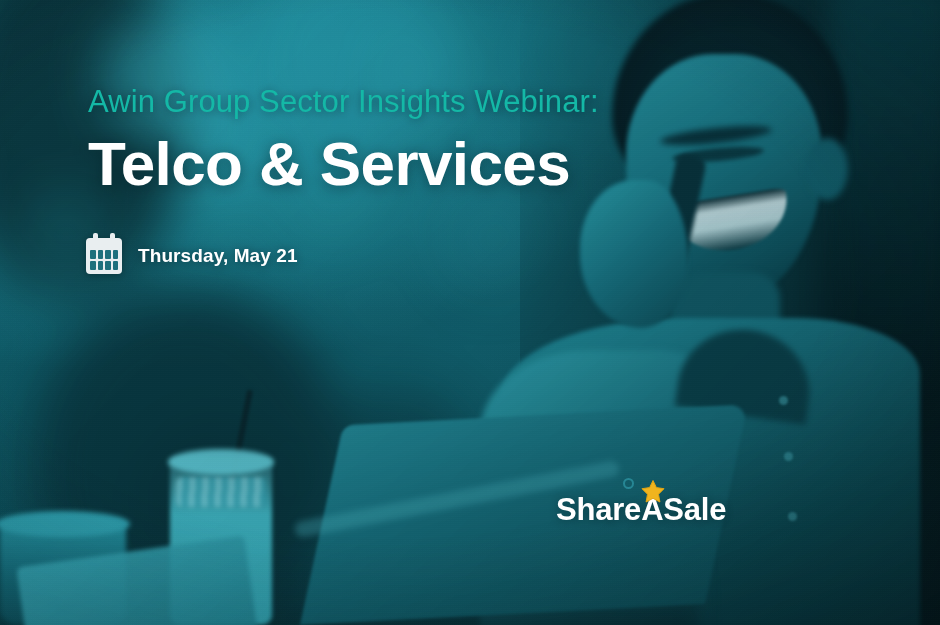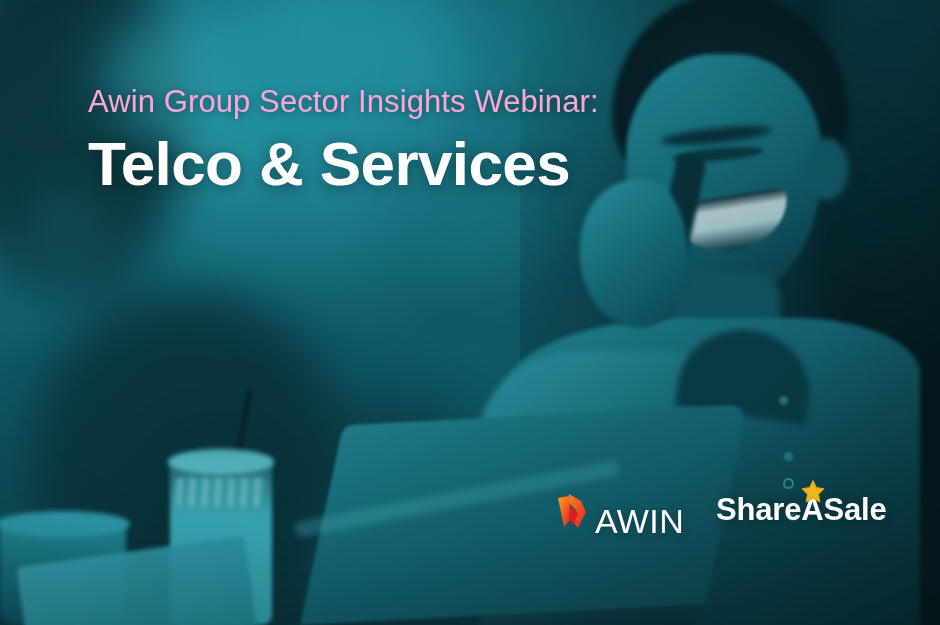--- a/index.html
+++ b/index.html
@@ -198,21 +198,21 @@
     background-image:repeating-linear-gradient(0deg, rgba(255,255,255,.012) 0 1px, rgba(0,0,0,.012) 1px 2px);
     opacity:.6;
   }
 
   
   .content{ position:absolute; inset:0; }
 
   .eyebrow{
     position:absolute; left:88px; top:84px;
     font-size:31px; font-weight:300; letter-spacing:.1px;
-    color:#f9a8d4;
+    color:#14b8a6;
     text-shadow:0 1px 10px rgba(3,30,36,.55);
     white-space:nowrap;
   }
   .headline{
     position:absolute; left:88px; top:132px;
     font-size:62px; font-weight:700; letter-spacing:-.6px; line-height:1.04;
     color:#ffffff;
     text-shadow:0 2px 14px rgba(3,30,36,.50);
     white-space:nowrap;
   }
@@ -353,47 +353,44 @@
   <div class="grain"></div>
 
   <div class="content">
 
     <div class="eyebrow">Awin Group Sector Insights Webinar:</div>
 
     <div class="headline">Telco &amp; Services</div>
 
     <div class="meta">
 
+      <div class="meta-item date">
+        <div class="cal">
+          <span class="tab l"></span>
+            <span class="tab r"></span>
+          <span class="bar"></span>
+          <span class="grid">
+            <span></span>
+              <span></span>
+              <span></span>
+              <span></span>
+            <span></span>
+              <span></span>
+              <span></span>
+              <span></span>
+          </span>
+        </div>
+        <div class="meta-label">Thursday, May 21</div>
+      </div>
 
 
     </div>
 
     <div class="logos">
 
-      <div class="awin">
-        <div class="awin-mark">
-          <svg viewBox="0 0 34 44" width="34" height="44">
-            <defs>
-              <linearGradient id="fl1" x1="0" y1="0" x2="1" y2="1">
-                <stop offset="0" stop-color="#f7a81b"></stop>
-                <stop offset="55%" stop-color="#f05a22"></stop>
-                <stop offset="100%" stop-color="#d8202a"></stop>
-              </linearGradient>
-              <linearGradient id="fl2" x1="0" y1="0" x2="0.8" y2="1">
-                <stop offset="0" stop-color="#f6861f"></stop>
-                <stop offset="100%" stop-color="#e22b26"></stop>
-              </linearGradient>
-            </defs>
-            <path d="M2 6 L13 4 L15 27 L8 35 Z" fill="url(#fl1)"></path>
-            <path d="M13 2 L25 9 L30 20 L22 36 L16 28 L20 18 L13 11 Z" fill="url(#fl2)"></path>
-            <path d="M14 14 L22 21 L18 33 L13 27 Z" fill="#d81f26"></path>
-          </svg>
-        </div>
-        <div class="awin-word">AWIN</div>
-      </div>
 
       <div class="sas">
         <span class="sas-ring"></span>
         <span class="sas-star">
           <svg viewBox="0 0 26 26" width="26" height="26">
             <path d="M13 1.5 L16.4 8.6 L24 9.7 L18.5 15.2 L19.9 23 L13 19.3 L6.1 23 L7.5 15.2 L2 9.7 L9.6 8.6 Z" fill="#f0b41e" stroke="#e0a413" stroke-width="1" stroke-linejoin="round"></path>
           </svg>
         </span>
         <div class="sas-word">ShareASale</div>
       </div>

